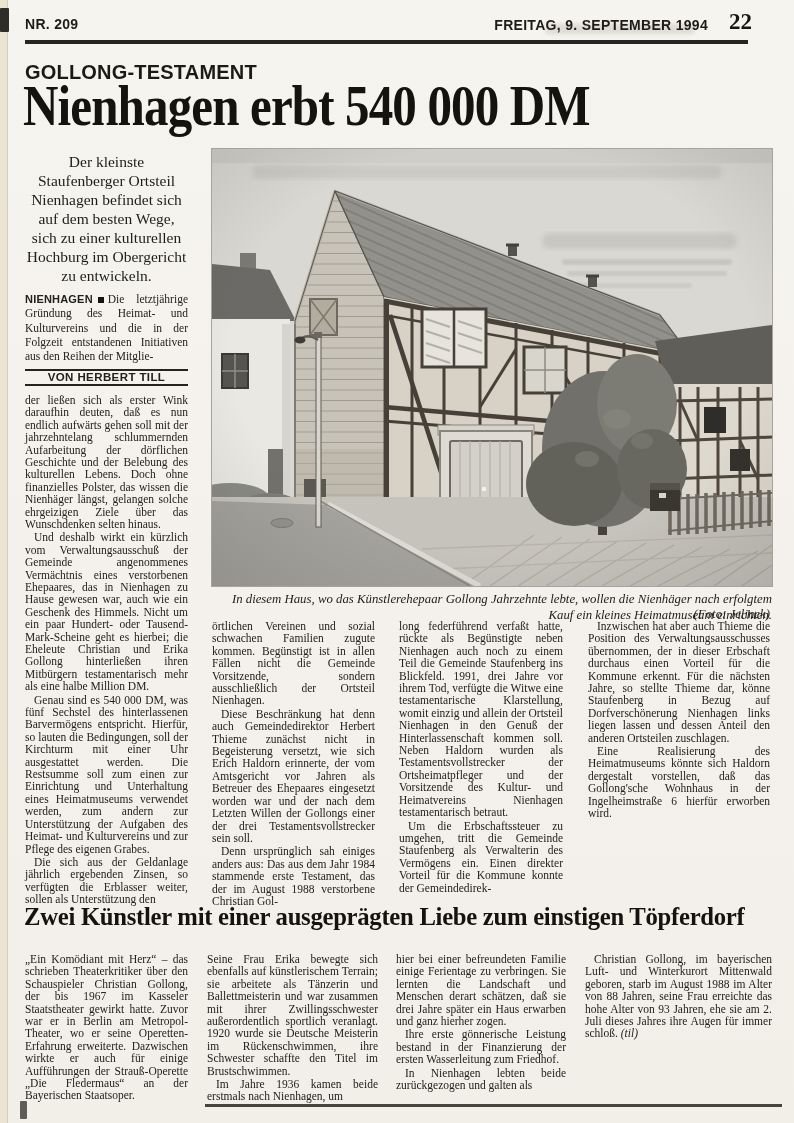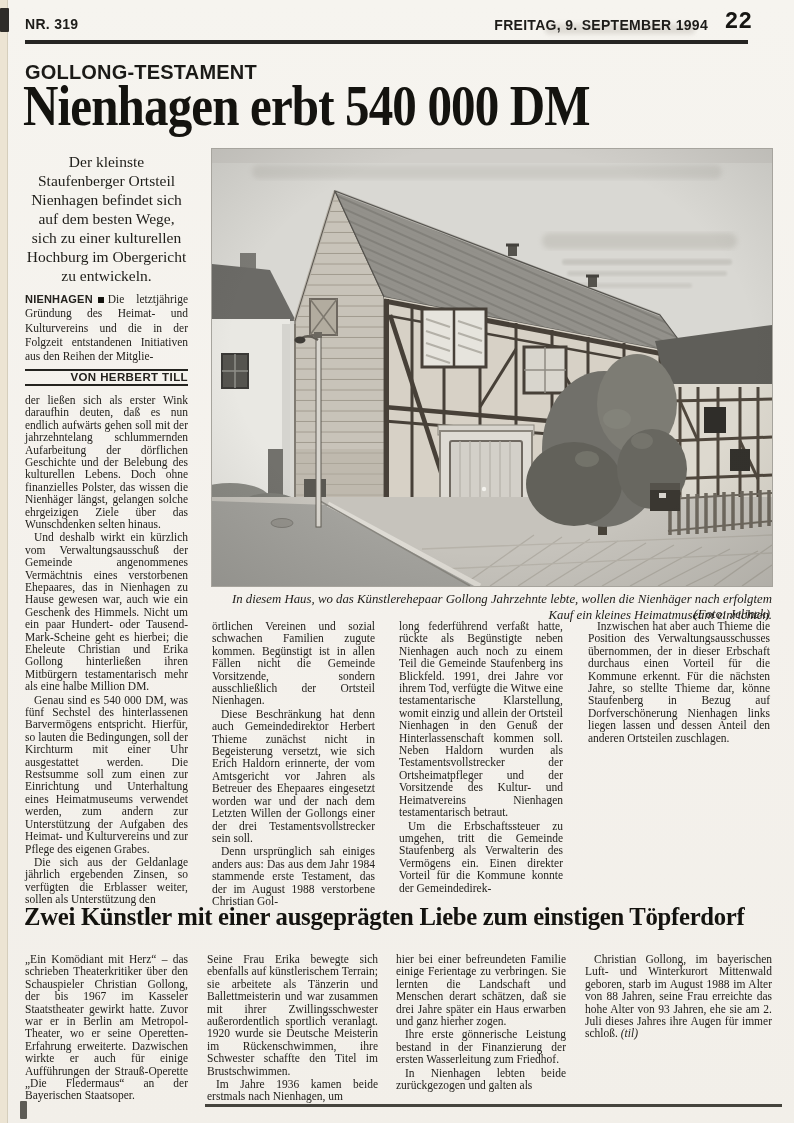--- a/index.html
+++ b/index.html
@@ -9,38 +9,38 @@
     font-family:"Liberation Serif",serif;color:#22201c;
   }
   
   .edge-strip{position:absolute;left:0;top:0;width:7px;height:1123px;background:#ece4d3;border-right:1px solid rgba(90,80,60,.15);}
   .corner-mark{position:absolute;left:0;top:8px;width:9px;height:24px;background:#2f2d29;border-radius:1px;}
   .footer-mark{position:absolute;left:20px;top:1101px;width:7px;height:18px;background:#44423c;opacity:.85;border-radius:1px;}
   .header-ghost{position:absolute;left:545px;top:24px;width:150px;height:10px;background:rgba(128,122,108,.20);filter:blur(2px);border-radius:4px;}
   
   .mast-issue{position:absolute;left:25px;top:16px;font-family:"Liberation Sans",sans-serif;font-weight:bold;font-size:14px;letter-spacing:.3px;color:#1d1c19;}
   .mast-date{position:absolute;right:86px;top:17px;font-family:"Liberation Sans",sans-serif;font-weight:bold;font-size:14px;letter-spacing:.3px;color:#1d1c19;}
-  .mast-page{position:absolute;right:42px;top:9px;font-family:Liberation Mono, monospace;font-weight:bold;font-size:23px;color:#171613;}
+  .mast-page{position:absolute;right:42px;top:9px;font-family:Liberation Serif, serif;font-weight:bold;font-size:23px;color:#171613;}
   .mast-rule{position:absolute;left:25px;top:40px;width:723px;height:4px;background:#262523;}
   
   .kicker{position:absolute;left:25px;top:61px;font-family:"Liberation Sans",sans-serif;font-weight:bold;font-size:20px;letter-spacing:.2px;color:#1b1a17;}
   .headline{position:absolute;left:23px;top:77px;white-space:nowrap;}
   .headline>span{display:inline-block;transform:scaleX(.86);transform-origin:left top;font-weight:bold;font-size:57px;line-height:1;letter-spacing:-1px;color:#14130f;}
   .headline2{position:absolute;left:24px;top:903px;white-space:nowrap;}
   .headline2>span{display:inline-block;transform:scaleX(.95);transform-origin:left top;font-weight:bold;font-size:26px;line-height:1.1;letter-spacing:-.3px;color:#14130f;}
   
   .col{position:absolute;text-align:justify;font-size:11.5px;line-height:12.4px;color:#23211d;}
   .col p{margin:0 0 0 0;padding:0;}
   .col p + p{margin-top:1px;}
   .col p.ind{text-indent:9px;}
   .lead{font-size:15.5px;line-height:19px;text-align:center;margin:2px 0 7px 0 !important;color:#1e1d19;}
   .intro{line-height:14.3px;}
   .intro .tag{font-family:"Liberation Sans",sans-serif;font-weight:bold;font-size:11px;letter-spacing:.2px;}
   .intro .sq{display:inline-block;width:6px;height:6px;background:#15140f;margin:0 4px 0 5px;}
-  .byline{margin:6px 0 8px 0 !important;border-top:2px solid #24231f;border-bottom:2px solid #24231f;padding:3px 0 4px 1px;font-family:"Liberation Sans",sans-serif;font-weight:bold;font-size:11.5px;letter-spacing:.4px;text-align:right;}
+  .byline{margin:6px 0 8px 0 !important;border-top:2px solid #24231f;border-bottom:2px solid #24231f;padding:3px 0 4px 1px;font-family:"Liberation Sans",sans-serif;font-weight:bold;font-size:11.5px;letter-spacing:.4px;text-align:center;}
   #col1{left:25px;top:150px;width:163px;}
   #col2{left:212px;top:620px;width:163px;}
   #col3{left:399px;top:620px;width:164px;}
   #col4{left:588px;top:620px;width:182px;}
   #b-col1{left:25px;top:953px;width:163px;}
   #b-col2{left:207px;top:953px;width:171px;}
   #b-col3{left:396px;top:953px;width:170px;}
   #b-col4{left:585px;top:953px;width:187px;}
   
   .photo{position:absolute;left:212px;top:149px;width:560px;height:437px;outline:1px solid rgba(70,68,60,.45);}
@@ -50,21 +50,21 @@
 </style>
 </head>
 <body>
 
 <div id="page">
 
   <div class="edge-strip"></div>
   <div class="corner-mark"></div>
   <div class="header-ghost"></div>
 
-  <div class="mast-issue">NR. 319</div>
+  <div class="mast-issue">NR. 209</div>
   <div class="mast-date">FREITAG, 9. SEPTEMBER 1994</div>
   <div class="mast-page">22</div>
   <div class="mast-rule"></div>
 
   <div class="kicker">GOLLONG-TESTAMENT</div>
   <div class="headline"><span>Nienhagen erbt 540 000 DM</span></div>
 
   <div class="col" id="col1">
     <p class="lead">Der kleinste Staufenberger Ortsteil Nienhagen befindet sich auf dem besten Wege, sich zu einer kulturellen Hochburg im Obergericht zu entwickeln.</p>
     <p class="intro"><span class="tag">NIENHAGEN</span><span class="sq"></span><span>Die letztjährige Gründung des Heimat- und Kulturvereins und die in der Folgzeit entstandenen Initiativen aus den Reihen der Mitglie-</span></p>
@@ -270,20 +270,21 @@
     <p>örtlichen Vereinen und sozial schwachen Familien zugute kommen. Begünstigt ist in allen Fällen nicht die Gemeinde Vorsitzende, sondern ausschließlich der Ortsteil Nienhagen.</p>
     <p class="ind">Diese Beschränkung hat denn auch Gemeindedirektor Herbert Thieme zunächst nicht in Begeisterung versetzt, wie sich Erich Haldorn erinnerte, der vom Amtsgericht vor Jahren als Betreuer des Ehepaares eingesetzt worden war und der nach dem Letzten Willen der Gollongs einer der drei Testamentsvollstrecker sein soll.</p>
     <p class="ind">Denn ursprünglich sah einiges anders aus: Das aus dem Jahr 1984 stammende erste Testament, das der im August 1988 verstorbene Christian Gol-</p>
   </div>
   <div class="col" id="col3">
     <p>long federführend verfaßt hatte, rückte als Begünstigte neben Nienhagen auch noch zu einem Teil die Gemeinde Staufenberg ins Blickfeld. 1991, drei Jahre vor ihrem Tod, verfügte die Witwe eine testamentarische Klarstellung, womit einzig und allein der Ortsteil Nienhagen in den Genuß der Hinterlassenschaft kommen soll. Neben Haldorn wurden als Testamentsvollstrecker der Ortsheimatpfleger und der Vorsitzende des Kultur- und Heimatvereins Nienhagen testamentarisch betraut.</p>
     <p class="ind">Um die Erbschaftssteuer zu umgehen, tritt die Gemeinde Staufenberg als Verwalterin des Vermögens ein. Einen direkter Vorteil für die Kommune konnte der Gemeindedirek-</p>
   </div>
   <div class="col" id="col4">
     <p class="ind">Inzwischen hat aber auch Thieme die Position des Verwaltungsausschusses übernommen, der in dieser Erbschaft durchaus einen Vorteil für die Kommune erkennt. Für die nächsten Jahre, so stellte Thieme dar, könne Staufenberg in Bezug auf Dorfverschönerung Nienhagen links liegen lassen und dessen Anteil den anderen Ortsteilen zuschlagen.</p>
+    <p class="ind">Eine Realisierung des Heimatmuseums könnte sich Haldorn dergestalt vorstellen, daß das Gollong'sche Wohnhaus in der Ingelheimstraße 6 hierfür erworben wird.</p>
   </div>
 
   <div class="headline2"><span>Zwei Künstler mit einer ausgeprägten Liebe zum einstigen Töpferdorf</span></div>
 
   <div class="col" id="b-col1">
     <p>„Ein Komödiant mit Herz“ – das schrieben Theaterkritiker über den Schauspieler Christian Gollong, der bis 1967 im Kasseler Staatstheater gewirkt hatte. Zuvor war er in Berlin am Metropol-Theater, wo er seine Operetten-Erfahrung erweiterte. Dazwischen wirkte er auch für einige Aufführungen der Strauß-Operette „Die Fledermaus“ an der Bayerischen Staatsoper.</p>
   </div>
   <div class="col" id="b-col2">
     <p>Seine Frau Erika bewegte sich ebenfalls auf künstlerischem Terrain; sie arbeitete als Tänzerin und Ballettmeisterin und war zusammen mit ihrer Zwillingsschwester außerordentlich sportlich veranlagt. 1920 wurde sie Deutsche Meisterin im Rückenschwimmen, ihre Schwester schaffte den Titel im Brustschwimmen.</p>
     <p class="ind">Im Jahre 1936 kamen beide erstmals nach Nienhagen, um</p>

